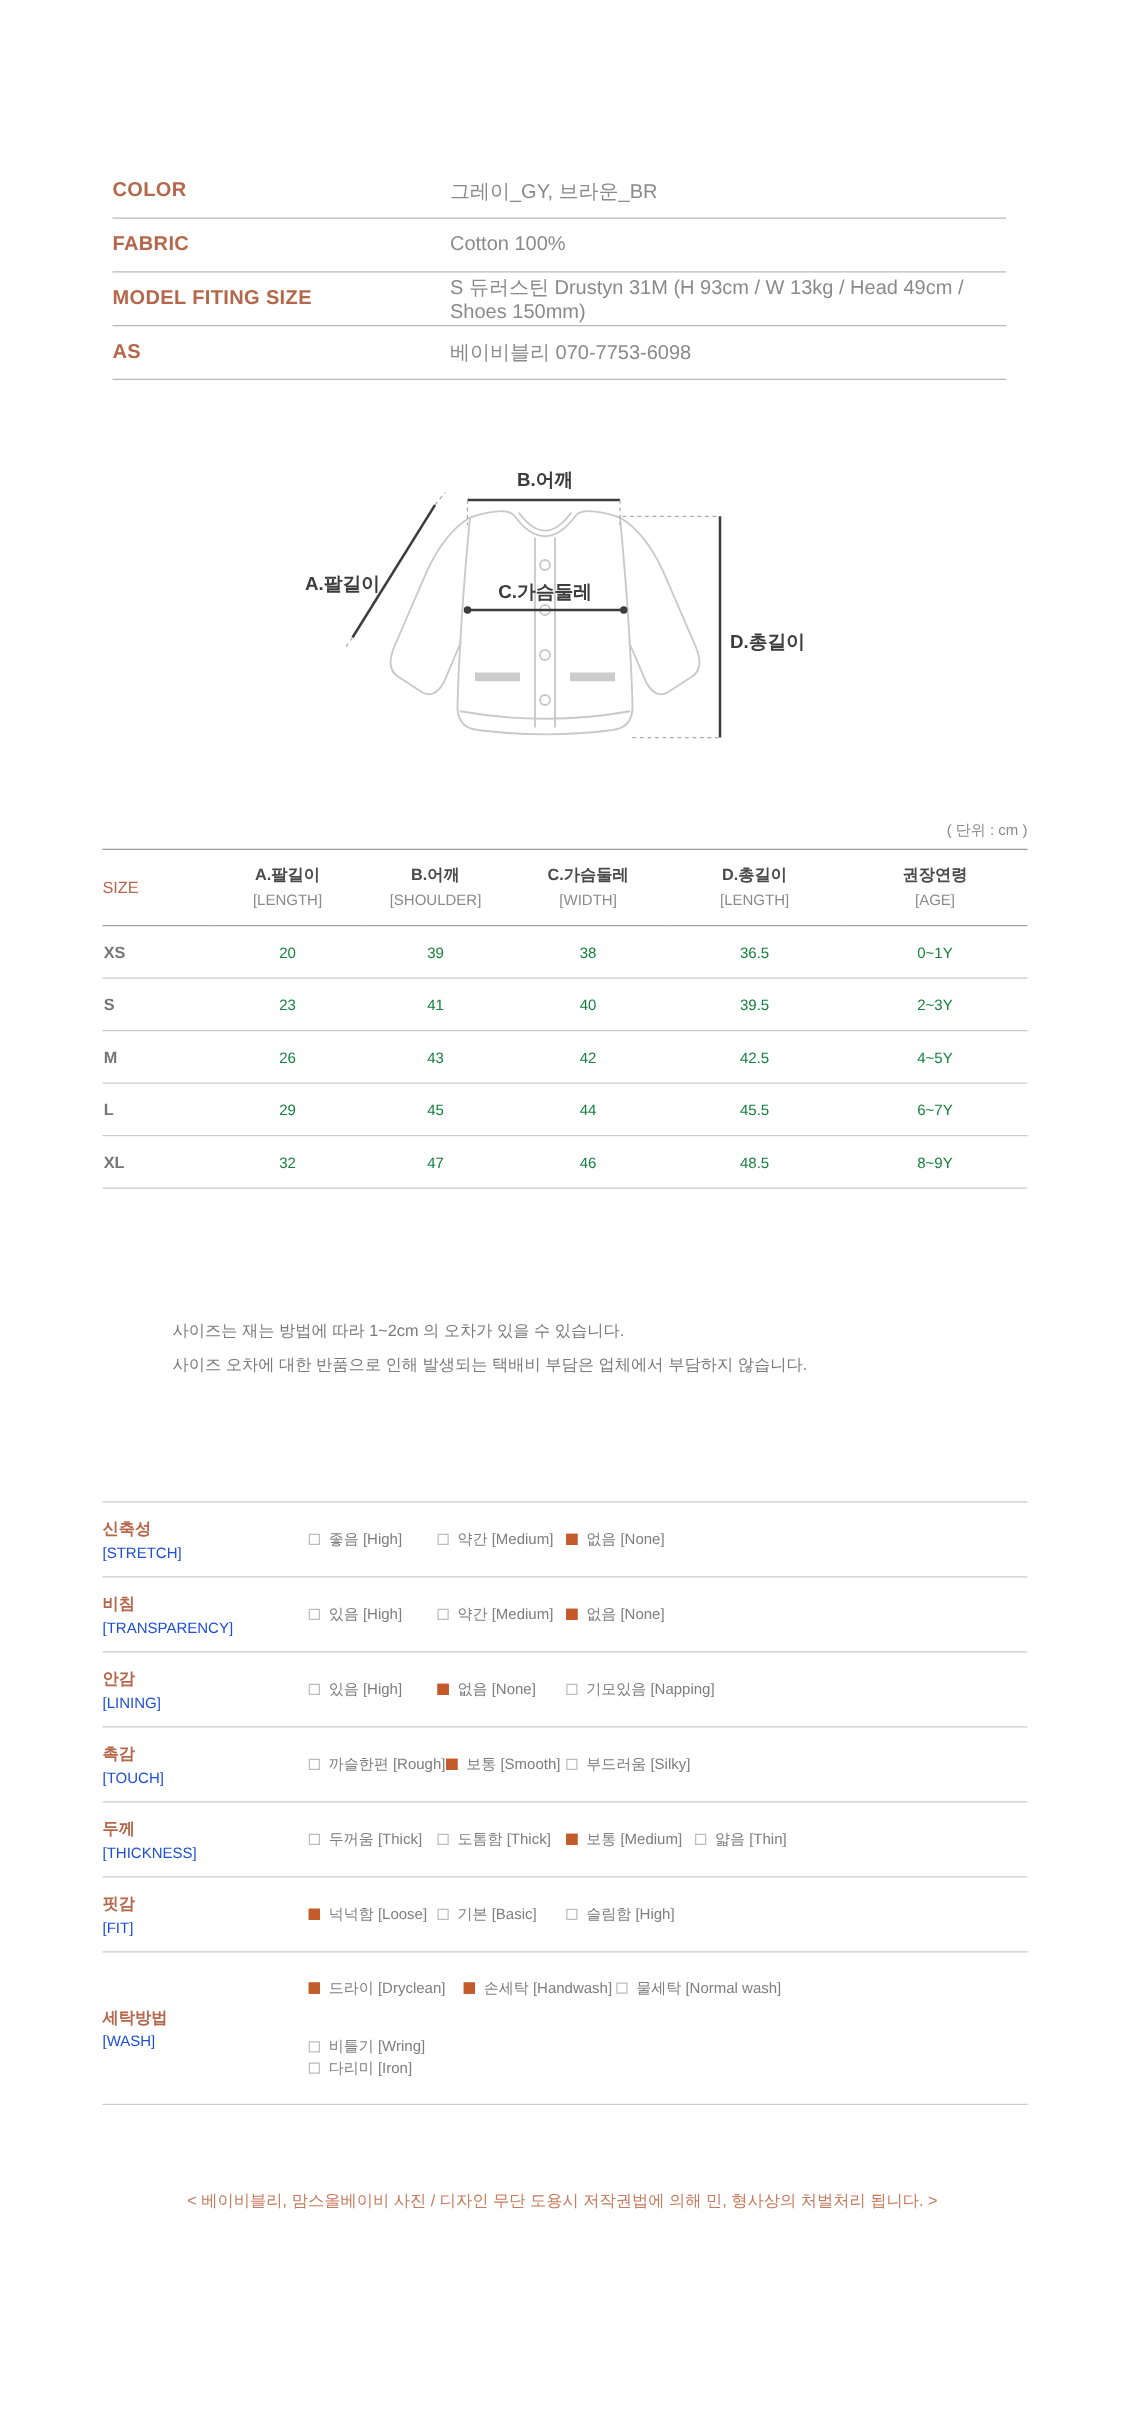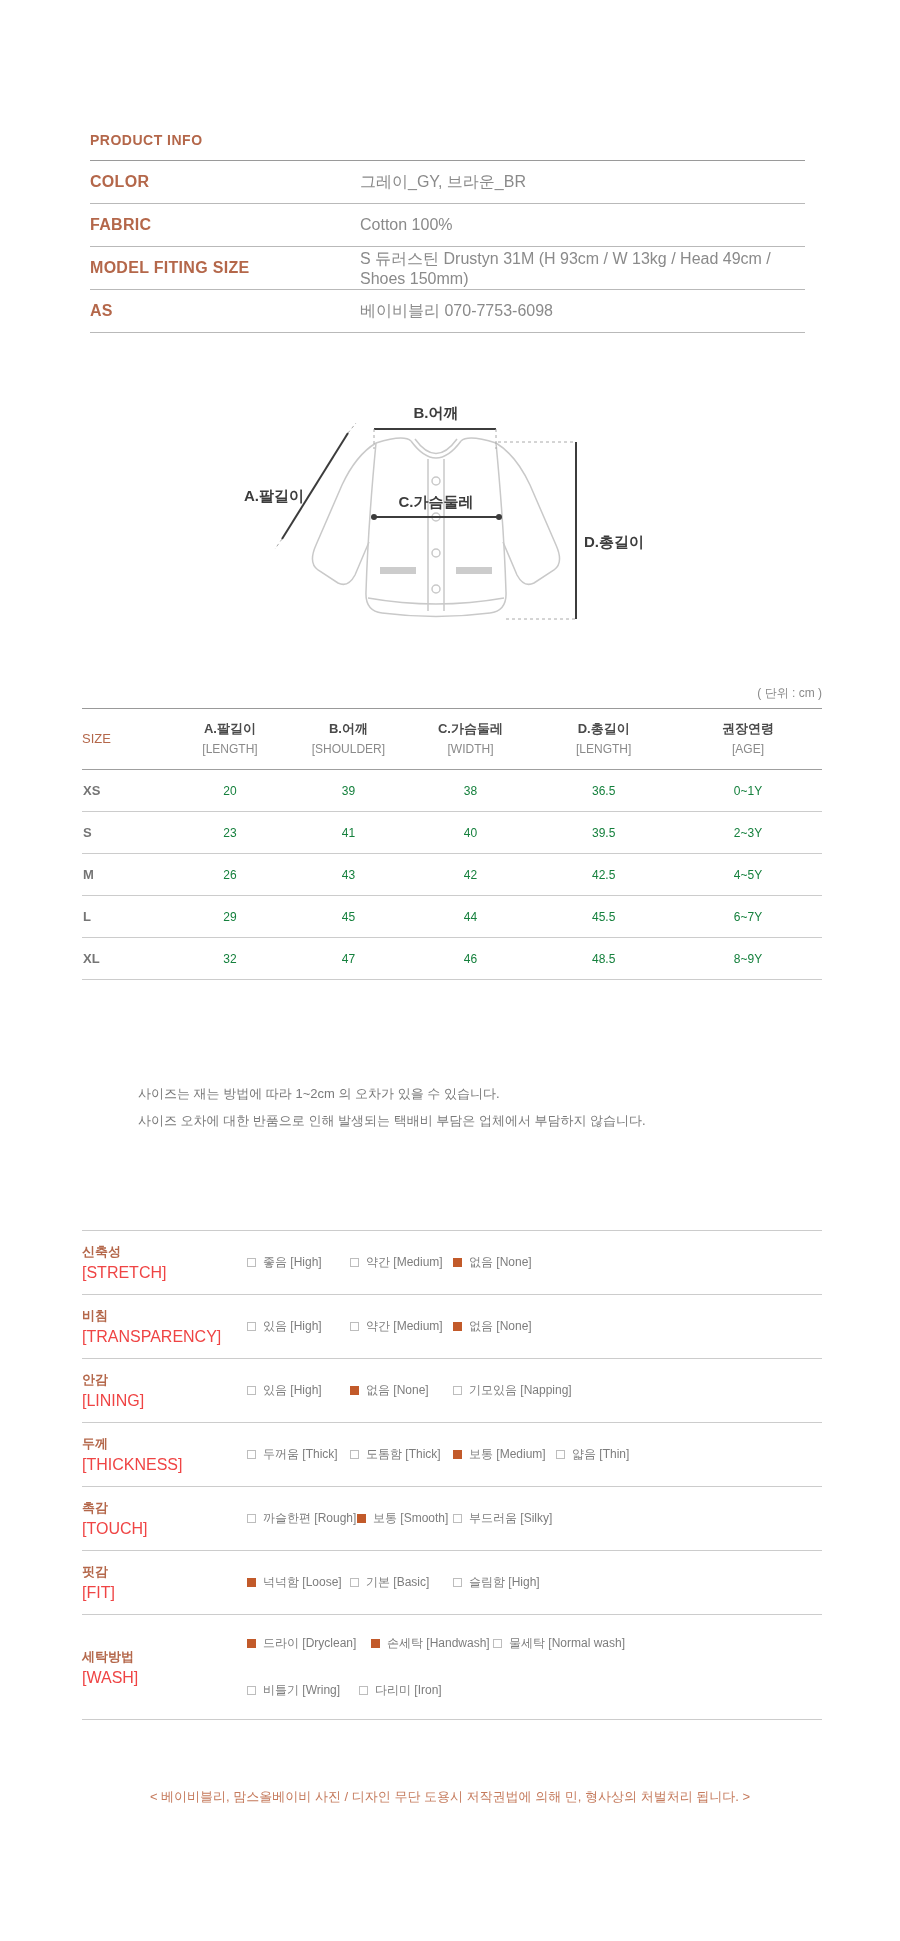--- a/index.html
+++ b/index.html
@@ -48,42 +48,41 @@
   
   .notes { margin: 100px 0 0 138px; font-size: 13px; color: #7a7a7a; line-height: 27px; }
 
   
   .props { margin: 96px 78px 0 82px; }
   .prop-row { display: flex; border-top: 1px solid #cccccc; padding: 12px 0; align-items: center; min-height: 57px; }
   .prop-row.wash { padding: 20px 0; }
   .props .prop-row:last-child { border-bottom: 1px solid #cccccc; }
   .prop-label { width: 125px; flex: none; }
   .prop-ko { color: #b4674a; font-weight: bold; font-size: 13px; }
-  .prop-en { color: #ef4444; font-size: 16px; margin-top: 3px; }
+  .prop-en { color: #1d4ed8; font-size: 12px; margin-top: 3px; }
   .prop-opts { display: flex; }
   .prop-row.wash .prop-opts { display: block; }
   .opt-line { display: flex; }
-  .opt-line + .opt-line { margin-top: 30px; }
+  .opt-line + .opt-line { margin-top: 30px; flex-direction: column; }
   .opt {
     width: 103px; flex: none; display: flex; align-items: center;
     font-size: 12px; color: #7d7d7d; white-space: nowrap; padding-left: 40px;
   }
   .box { width: 9px; height: 9px; border: 1px solid #bdbdbd; margin-right: 7px; flex: none; background: #fff; }
   .opt.checked .box { background: #c25a2a; border-color: #c25a2a; }
 
   
   .footer { margin-top: 68px; text-align: center; font-size: 13px; color: #c57a5c; }
 </style>
 </head>
 <body>
 
 <div class="page">
 
   <div class="product-info">
-    <div class="pi-title">PRODUCT INFO</div>
     <div class="pi-row">
       <div class="pi-label">COLOR</div>
       <div class="pi-value">그레이_GY, 브라운_BR</div>
     </div>
     <div class="pi-row">
       <div class="pi-label">FABRIC</div>
       <div class="pi-value">Cotton 100%</div>
     </div>
     <div class="pi-row">
       <div class="pi-label">MODEL FITING SIZE</div>
@@ -287,60 +286,60 @@
           </span>
         <span class="opt">
             <span class="box"></span>
             <span>기모있음 [Napping]</span>
           </span>
       </div>
     </div>
 
     <div class="prop-row">
       <div class="prop-label">
+        <div class="prop-ko">촉감</div>
+        <div class="prop-en">[TOUCH]</div>
+      </div>
+      <div class="prop-opts">
+        <span class="opt" style="width:110px">
+            <span class="box"></span>
+            <span>까슬한편 [Rough]</span>
+          </span>
+        <span class="opt checked" style="width:96px">
+            <span class="box"></span>
+            <span>보통 [Smooth]</span>
+          </span>
+        <span class="opt">
+            <span class="box"></span>
+            <span>부드러움 [Silky]</span>
+          </span>
+      </div>
+    </div>
+
+    <div class="prop-row">
+      <div class="prop-label">
         <div class="prop-ko">두께</div>
         <div class="prop-en">[THICKNESS]</div>
       </div>
       <div class="prop-opts">
         <span class="opt">
             <span class="box"></span>
             <span>두꺼움 [Thick]</span>
           </span>
         <span class="opt">
             <span class="box"></span>
             <span>도톰함 [Thick]</span>
           </span>
         <span class="opt checked">
             <span class="box"></span>
             <span>보통 [Medium]</span>
           </span>
         <span class="opt">
             <span class="box"></span>
             <span>얇음 [Thin]</span>
-          </span>
-      </div>
-    </div>
-
-    <div class="prop-row">
-      <div class="prop-label">
-        <div class="prop-ko">촉감</div>
-        <div class="prop-en">[TOUCH]</div>
-      </div>
-      <div class="prop-opts">
-        <span class="opt" style="width:110px">
-            <span class="box"></span>
-            <span>까슬한편 [Rough]</span>
-          </span>
-        <span class="opt checked" style="width:96px">
-            <span class="box"></span>
-            <span>보통 [Smooth]</span>
-          </span>
-        <span class="opt">
-            <span class="box"></span>
-            <span>부드러움 [Silky]</span>
           </span>
       </div>
     </div>
 
     <div class="prop-row">
       <div class="prop-label">
         <div class="prop-ko">핏감</div>
         <div class="prop-en">[FIT]</div>
       </div>
       <div class="prop-opts">

